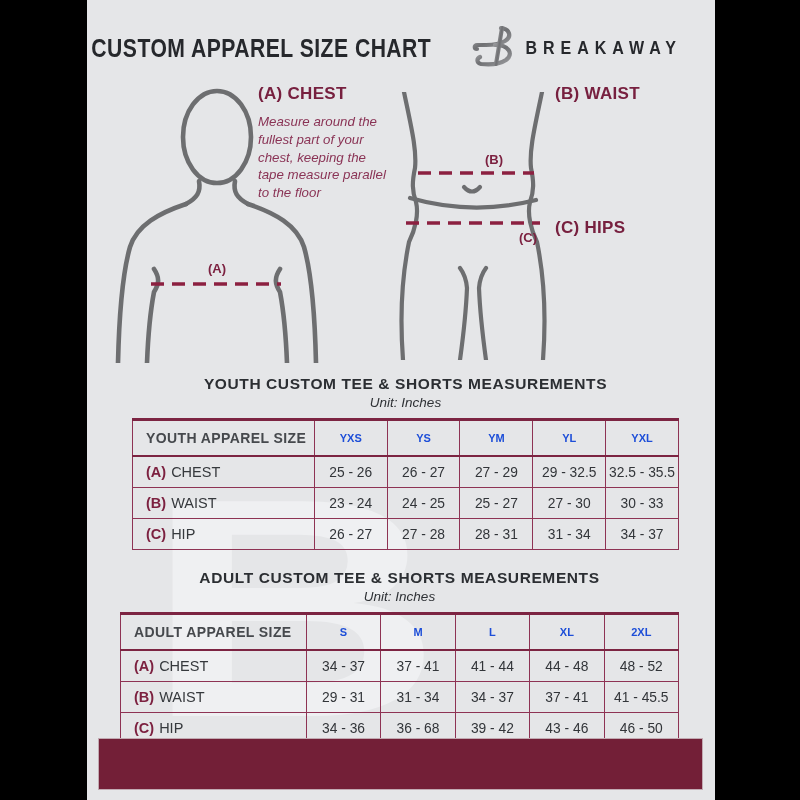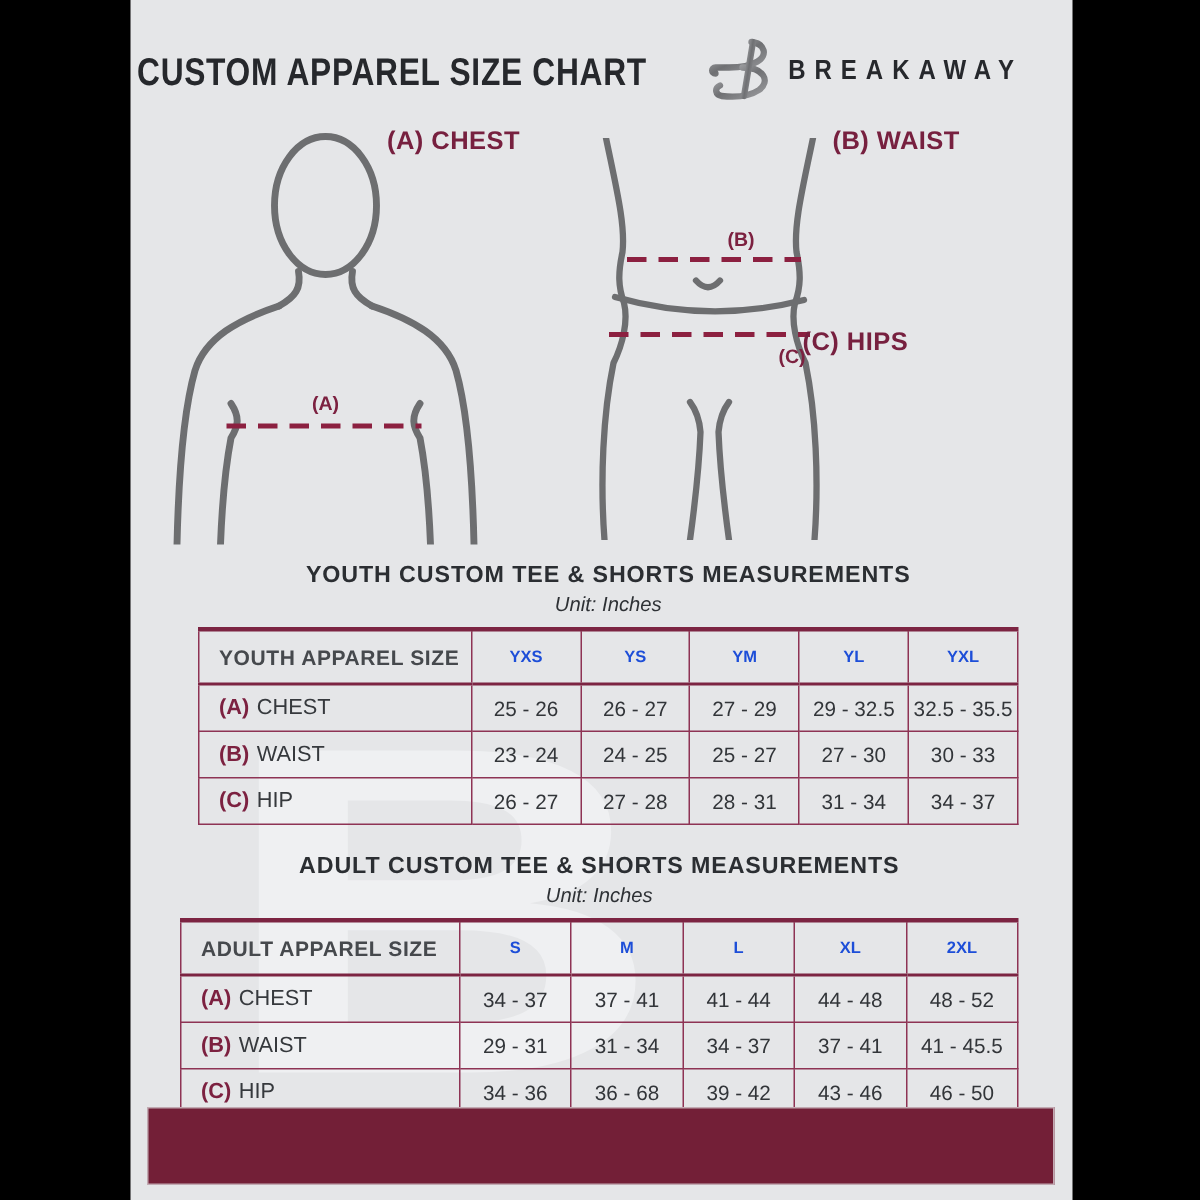--- a/index.html
+++ b/index.html
@@ -25,21 +25,21 @@
   
   .diagram{position:relative;z-index:2;height:288px;margin-top:4px;}
   .fig{position:absolute;}
   .fig-upper{left:26px;top:7px;}
   .fig-lower{left:303px;top:14px;}
   .instr{position:absolute;width:152px;}
   .instr h3{margin:0 0 9px 0;font-size:17px;font-weight:bold;color:#77203f;letter-spacing:.3px;}
   .instr p{margin:0;font-size:13.3px;font-style:italic;color:#8a3355;line-height:1.34;white-space:pre-line;}
   .instr-a{left:171px;top:6px;width:150px;}
   .instr-b{left:468px;top:6px;}
-  .instr-c{left:448px;top:140px;}
+  .instr-c{left:468px;top:140px;}
 
   
   .table-block{position:relative;z-index:2;margin:0 36px 0 33px;}
   .table-block.first{padding-top:9px;padding-left:12px;}
   .table-block.second{margin-top:19px;}
   .table-block h2{margin:0;text-align:center;font-size:15.5px;font-weight:bold;color:#2b2e32;letter-spacing:.6px;}
   .unit{text-align:center;font-style:italic;font-size:13.5px;color:#2e3135;margin:2px 0 8px;}
   table{width:100%;border-collapse:collapse;table-layout:fixed;}
   col.lbl{width:33.3%;}
   th,td{border:1.4px solid #8e3354;padding:0;background:transparent;}
@@ -105,20 +105,25 @@
           <path d="M 135 119 C 162 128, 184 140, 191 162 C 199 190, 202 235, 203 278"></path>
           <path d="M 41 184 C 47 193, 46 199, 41 207 C 37 228, 35 252, 34 278"></path>
           <path d="M 167 184 C 161 193, 162 199, 167 207 C 171 228, 173 252, 174 278"></path>
         </g>
         <path d="M 38 199 H 168" stroke="#8c2040" stroke-width="3.4" stroke-dasharray="13 8"></path>
         <text class="mark" x="104" y="188" text-anchor="middle">(A)</text>
       </svg>
 
       <div class="instr instr-a">
         <h3>(A) CHEST</h3>
+        <p>Measure around the
+fullest part of your
+chest, keeping the
+tape measure parallel
+to the floor</p>
       </div>
 
       <svg class="fig fig-lower" width="166" height="268" viewBox="0 0 166 268">
         <g fill="none" stroke="#6d6e70" stroke-width="4.2" stroke-linecap="round">
           <path d="M 14 0 C 21 34, 27 58, 25 76 C 22 90, 22 99, 26 110 C 29 122, 25 138, 19 150 C 12 184, 10 228, 13 268"></path>
           <path d="M 152 0 C 145 34, 139 58, 141 76 C 144 90, 144 99, 140 110 C 137 122, 141 138, 147 150 C 154 184, 156 228, 153 268"></path>
           <path d="M 74 95 Q 82 104 90 95"></path>
           <path d="M 20 106 Q 83 124 146 108"></path>
           <path d="M 70 176 Q 76 184 77 196 C 76 222, 73 246, 70 268"></path>
           <path d="M 96 176 Q 90 184 89 196 C 90 222, 93 246, 96 268"></path>

